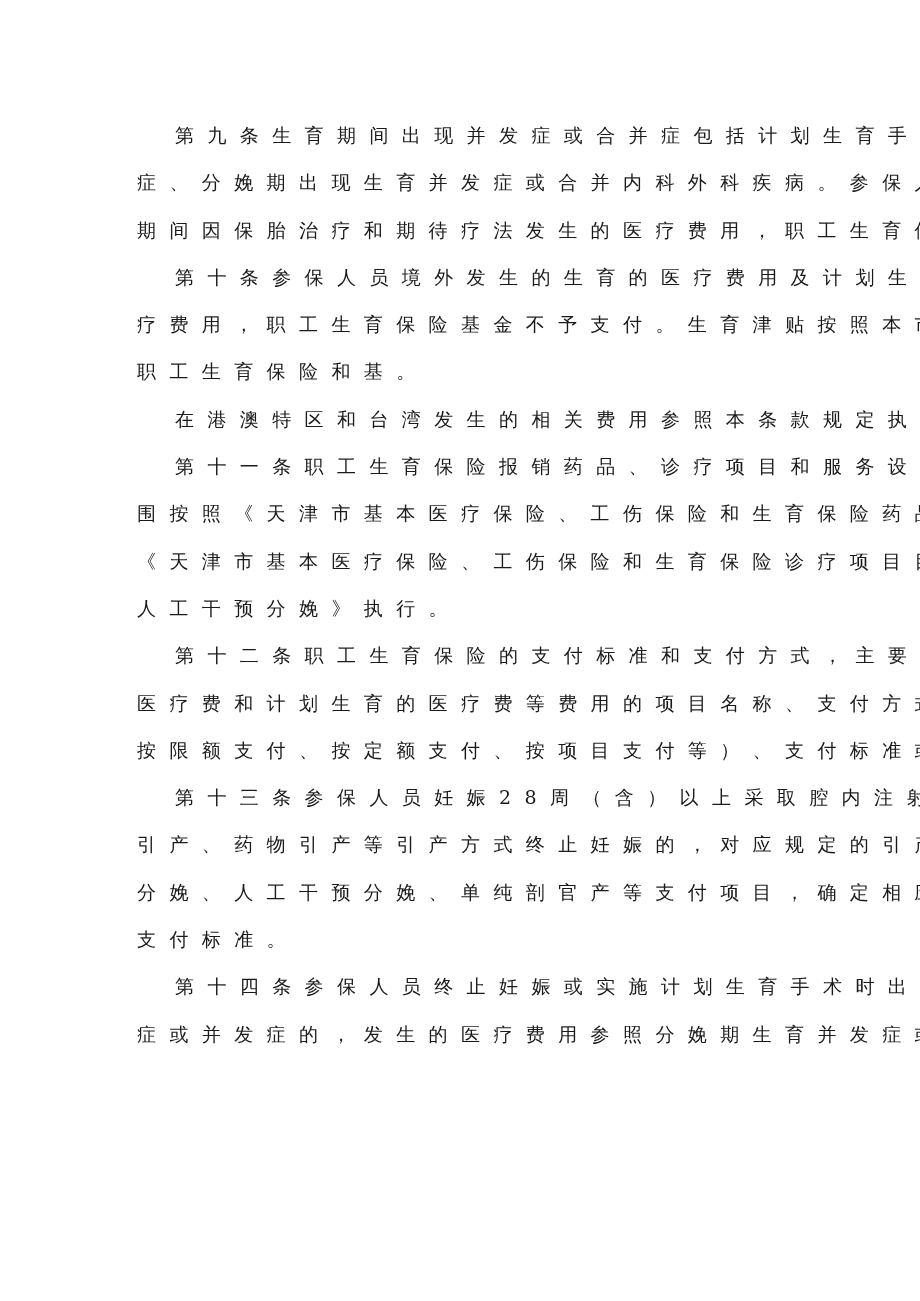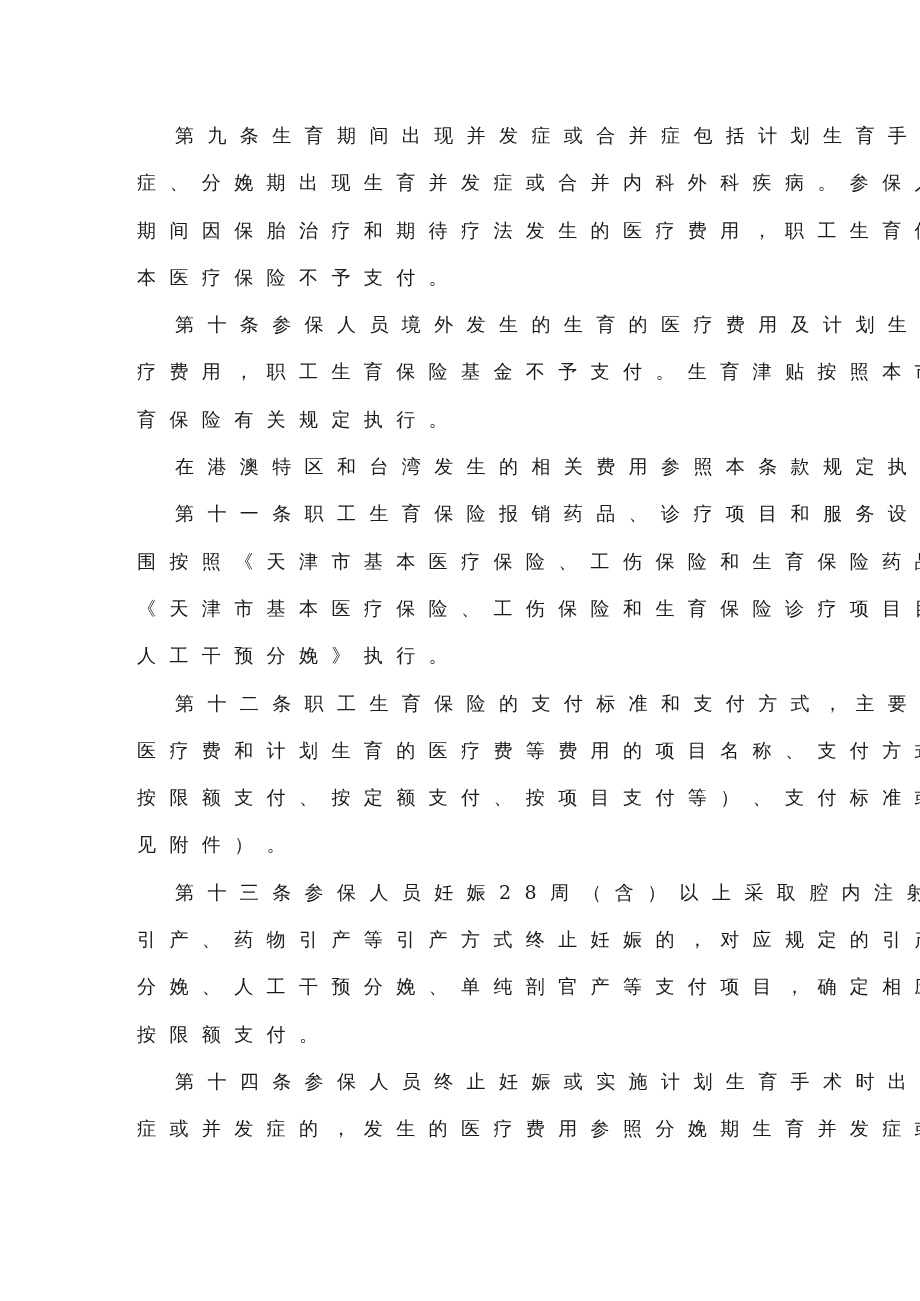--- a/index.html
+++ b/index.html
@@ -20,52 +20,50 @@
 </style>
 </head>
 <body>
 
 <div class="page">
 
   <div class="para-block">
     <span class="line indent">第九条生育期间出现并发症或合并症包括计划生育手术并发</span>
     <span class="line">症、分娩期出现生育并发症或合并内科外科疾病。参保人员妊娠</span>
     <span class="line">期间因保胎治疗和期待疗法发生的医疗费用，职工生育保险和基</span>
-    <span class="line">本医疗保险不予支付。</span>
   </div>
 
   <div class="para-block">
     <span class="line indent">第十条参保人员境外发生的生育的医疗费用及计划生育的医</span>
     <span class="line">疗费用，职工生育保险基金不予支付。生育津贴按照本市职工生</span>
-    <span class="line">育保险有关规定执行。</span>
+    <span class="line">职工生育保险和基。</span>
   </div>
 
   <div class="para-block">
     <span class="line indent">在港澳特区和台湾发生的相关费用参照本条款规定执行。</span>
   </div>
 
   <div class="para-block">
     <span class="line indent">第十一条职工生育保险报销药品、诊疗项目和服务设施标准范</span>
     <span class="line">围按照《天津市基本医疗保险、工伤保险和生育保险药品目录》、</span>
     <span class="line">《天津市基本医疗保险、工伤保险和生育保险诊疗项目目录暨服</span>
     <span class="line">人工干预分娩》执行。</span>
   </div>
 
   <div class="para-block">
     <span class="line indent">第十二条职工生育保险的支付标准和支付方式，主要指生育的</span>
     <span class="line">医疗费和计划生育的医疗费等费用的项目名称、支付方式（包括</span>
     <span class="line">按限额支付、按定额支付、按项目支付等）、支付标准或比例（详</span>
-    <span class="line">见附件）。</span>
   </div>
 
   <div class="para-block">
     <span class="line indent">第十三条参保人员妊娠28周（含）以上采取腔内注射、水囊</span>
     <span class="line">引产、药物引产等引产方式终止妊娠的，对应规定的引产、自然</span>
     <span class="line">分娩、人工干预分娩、单纯剖官产等支付项目，确定相应的待遇</span>
-    <span class="line">按限额支付。</span>
+    <span class="line">支付标准。</span>
   </div>
 
   <div class="para-block">
     <span class="line indent">第十四条参保人员终止妊娠或实施计划生育手术时出现合并</span>
     <span class="line">症或并发症的，发生的医疗费用参照分娩期生育并发症或分娩期</span>
   </div>
 
 </div>
 
 </body></html>

